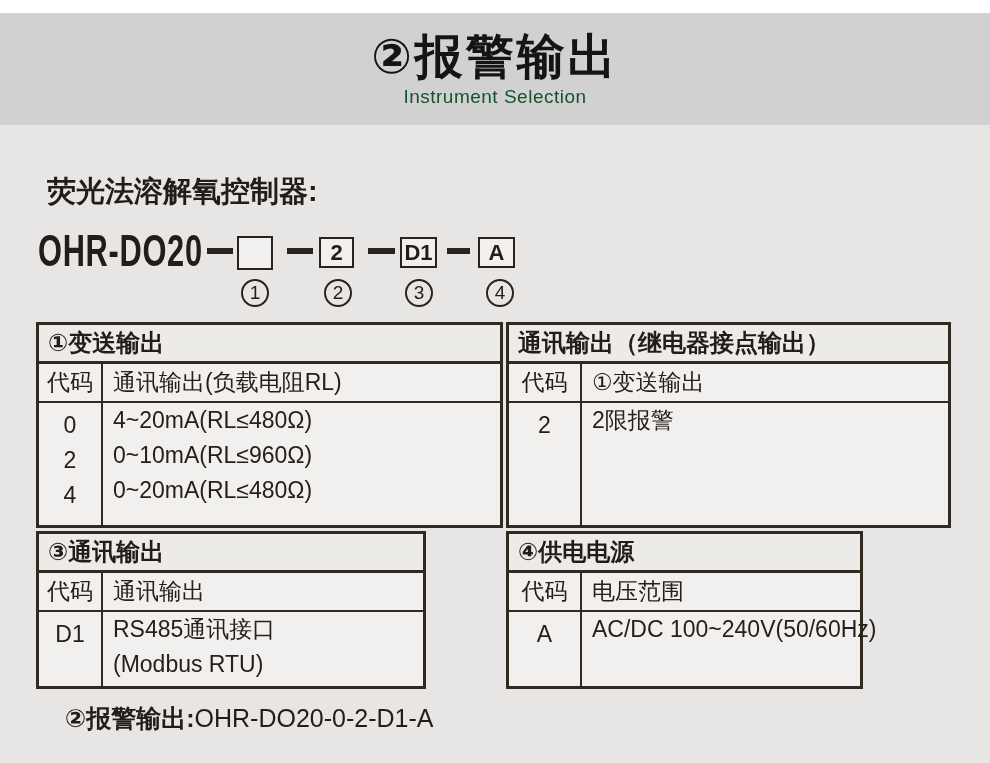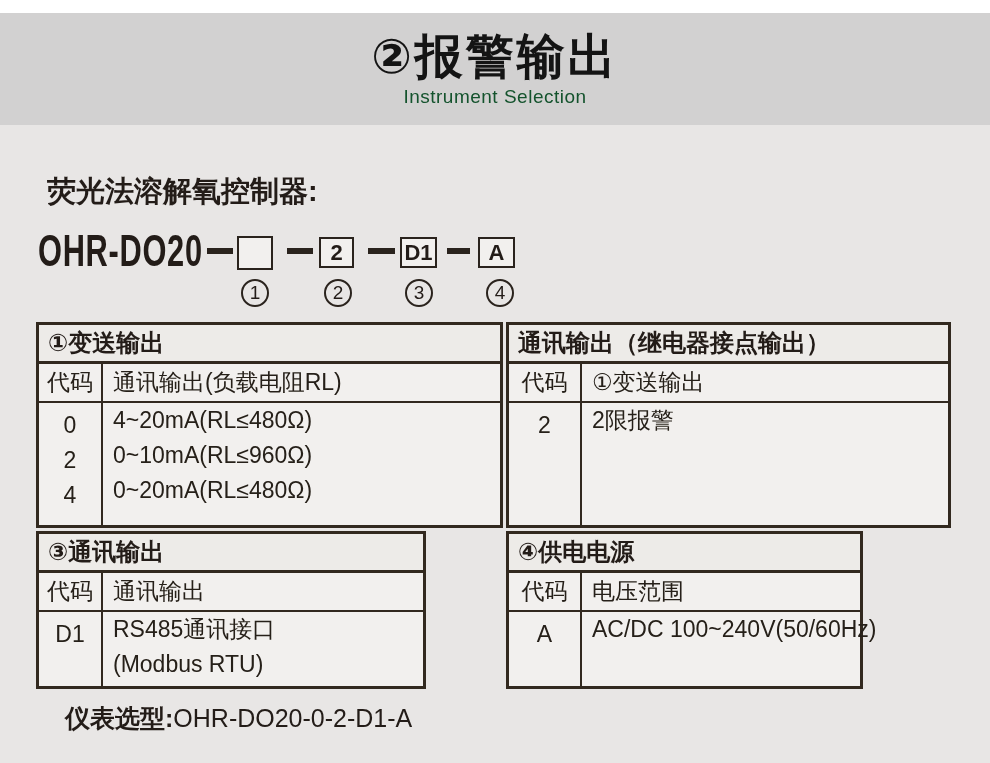--- a/index.html
+++ b/index.html
@@ -174,14 +174,14 @@
     <div class="code-col">
       <div class="tline">A</div>
     </div>
     <div class="val-col">
       <div class="tline">AC/DC 100~240V(50/60Hz)</div>
     </div>
   </div>
 </div>
 
 <div class="footer-line">
-  <span class="footer-label">仪表选型:</span><span>OHR-DO20-0-2-D1-A</span>
+  <span class="footer-label">②报警输出:</span><span>OHR-DO20-0-2-D1-A</span>
 </div>
 
 </body></html>

